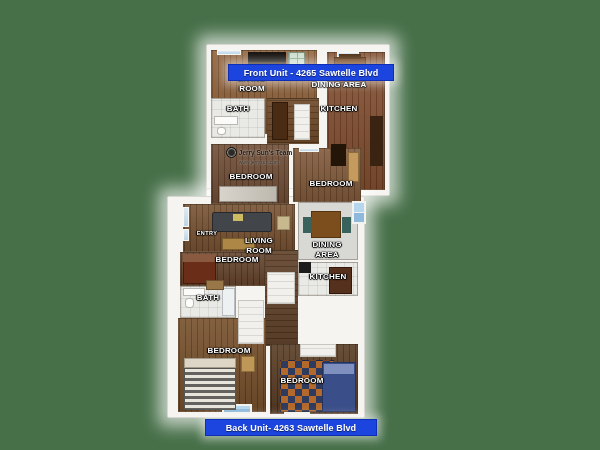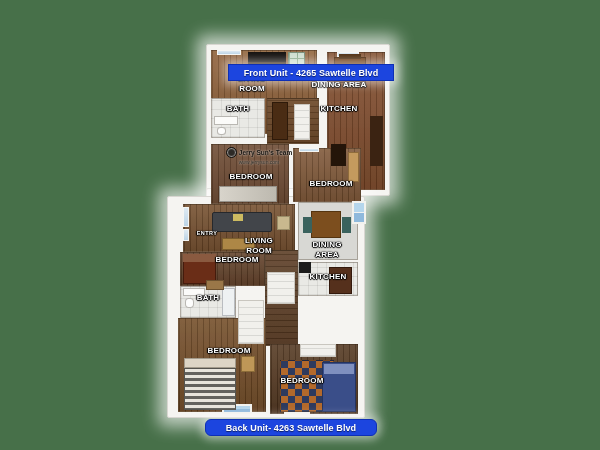--- a/index.html
+++ b/index.html
@@ -152,17 +152,17 @@
   <div class="room wood" style="left:270px;top:344px;width:88px;height:70px;background-color:#4d3018;"></div>
   <div class="closet" style="left:300px;top:344px;width:36px;height:13px;"></div>
   <div class="rug" style="left:280px;top:360px;width:52px;height:50px;"></div>
   <div class="item" style="left:322px;top:362px;width:34px;height:50px;background:#3a4e89;border:1px solid #24335e;z-index:7;"></div>
   <div class="item" style="left:324px;top:364px;width:30px;height:10px;background:#7f90bf;z-index:8;"></div>
   <div class="lbl" style="left:276px;top:376px;width:52px;">BEDROOM</div>
 
   <div class="bluewin" style="left:222px;top:404px;width:30px;height:10px;"></div>
   <div class="bluewin" style="left:284px;top:404px;width:26px;height:10px;"></div>
 
-  <div class="banner" style="left:205px;top:419px;width:170px;height:15px;border-radius:6px;">
+  <div class="banner" style="left:205px;top:419px;width:170px;height:15px;">
     <span>Back Unit- 4263 Sawtelle Blvd</span>
   </div>
 
 </div>
 
 </body></html>

